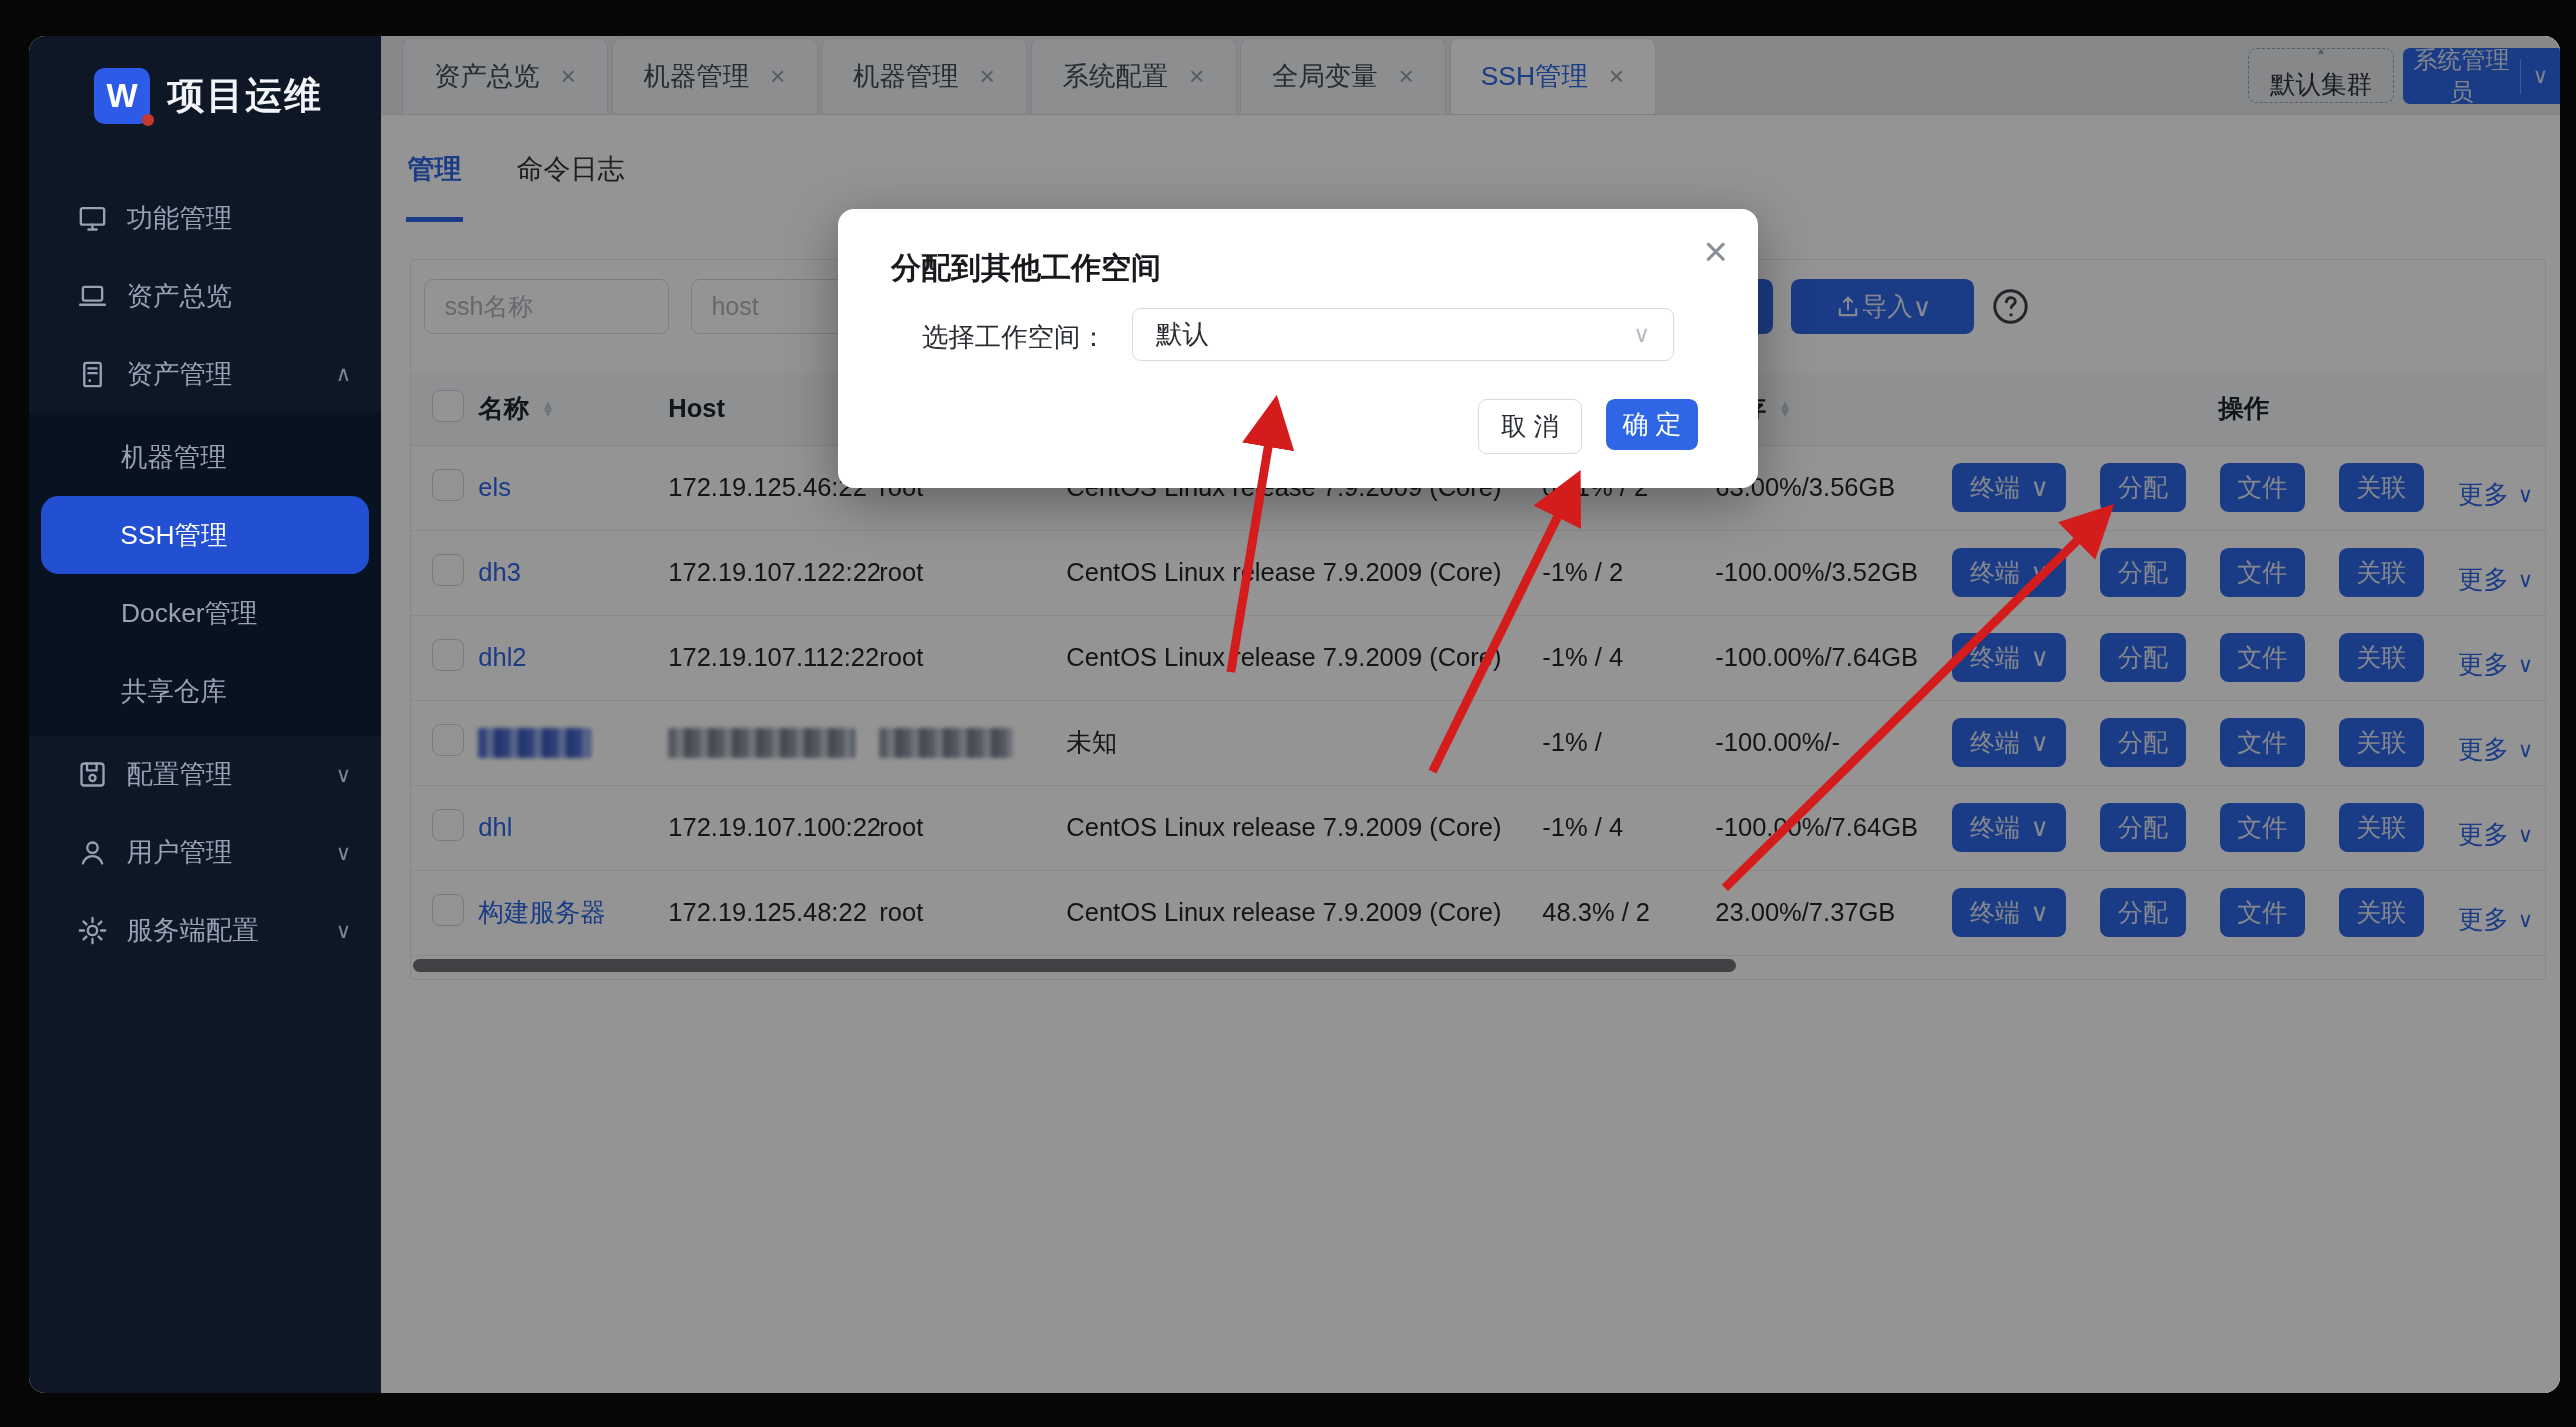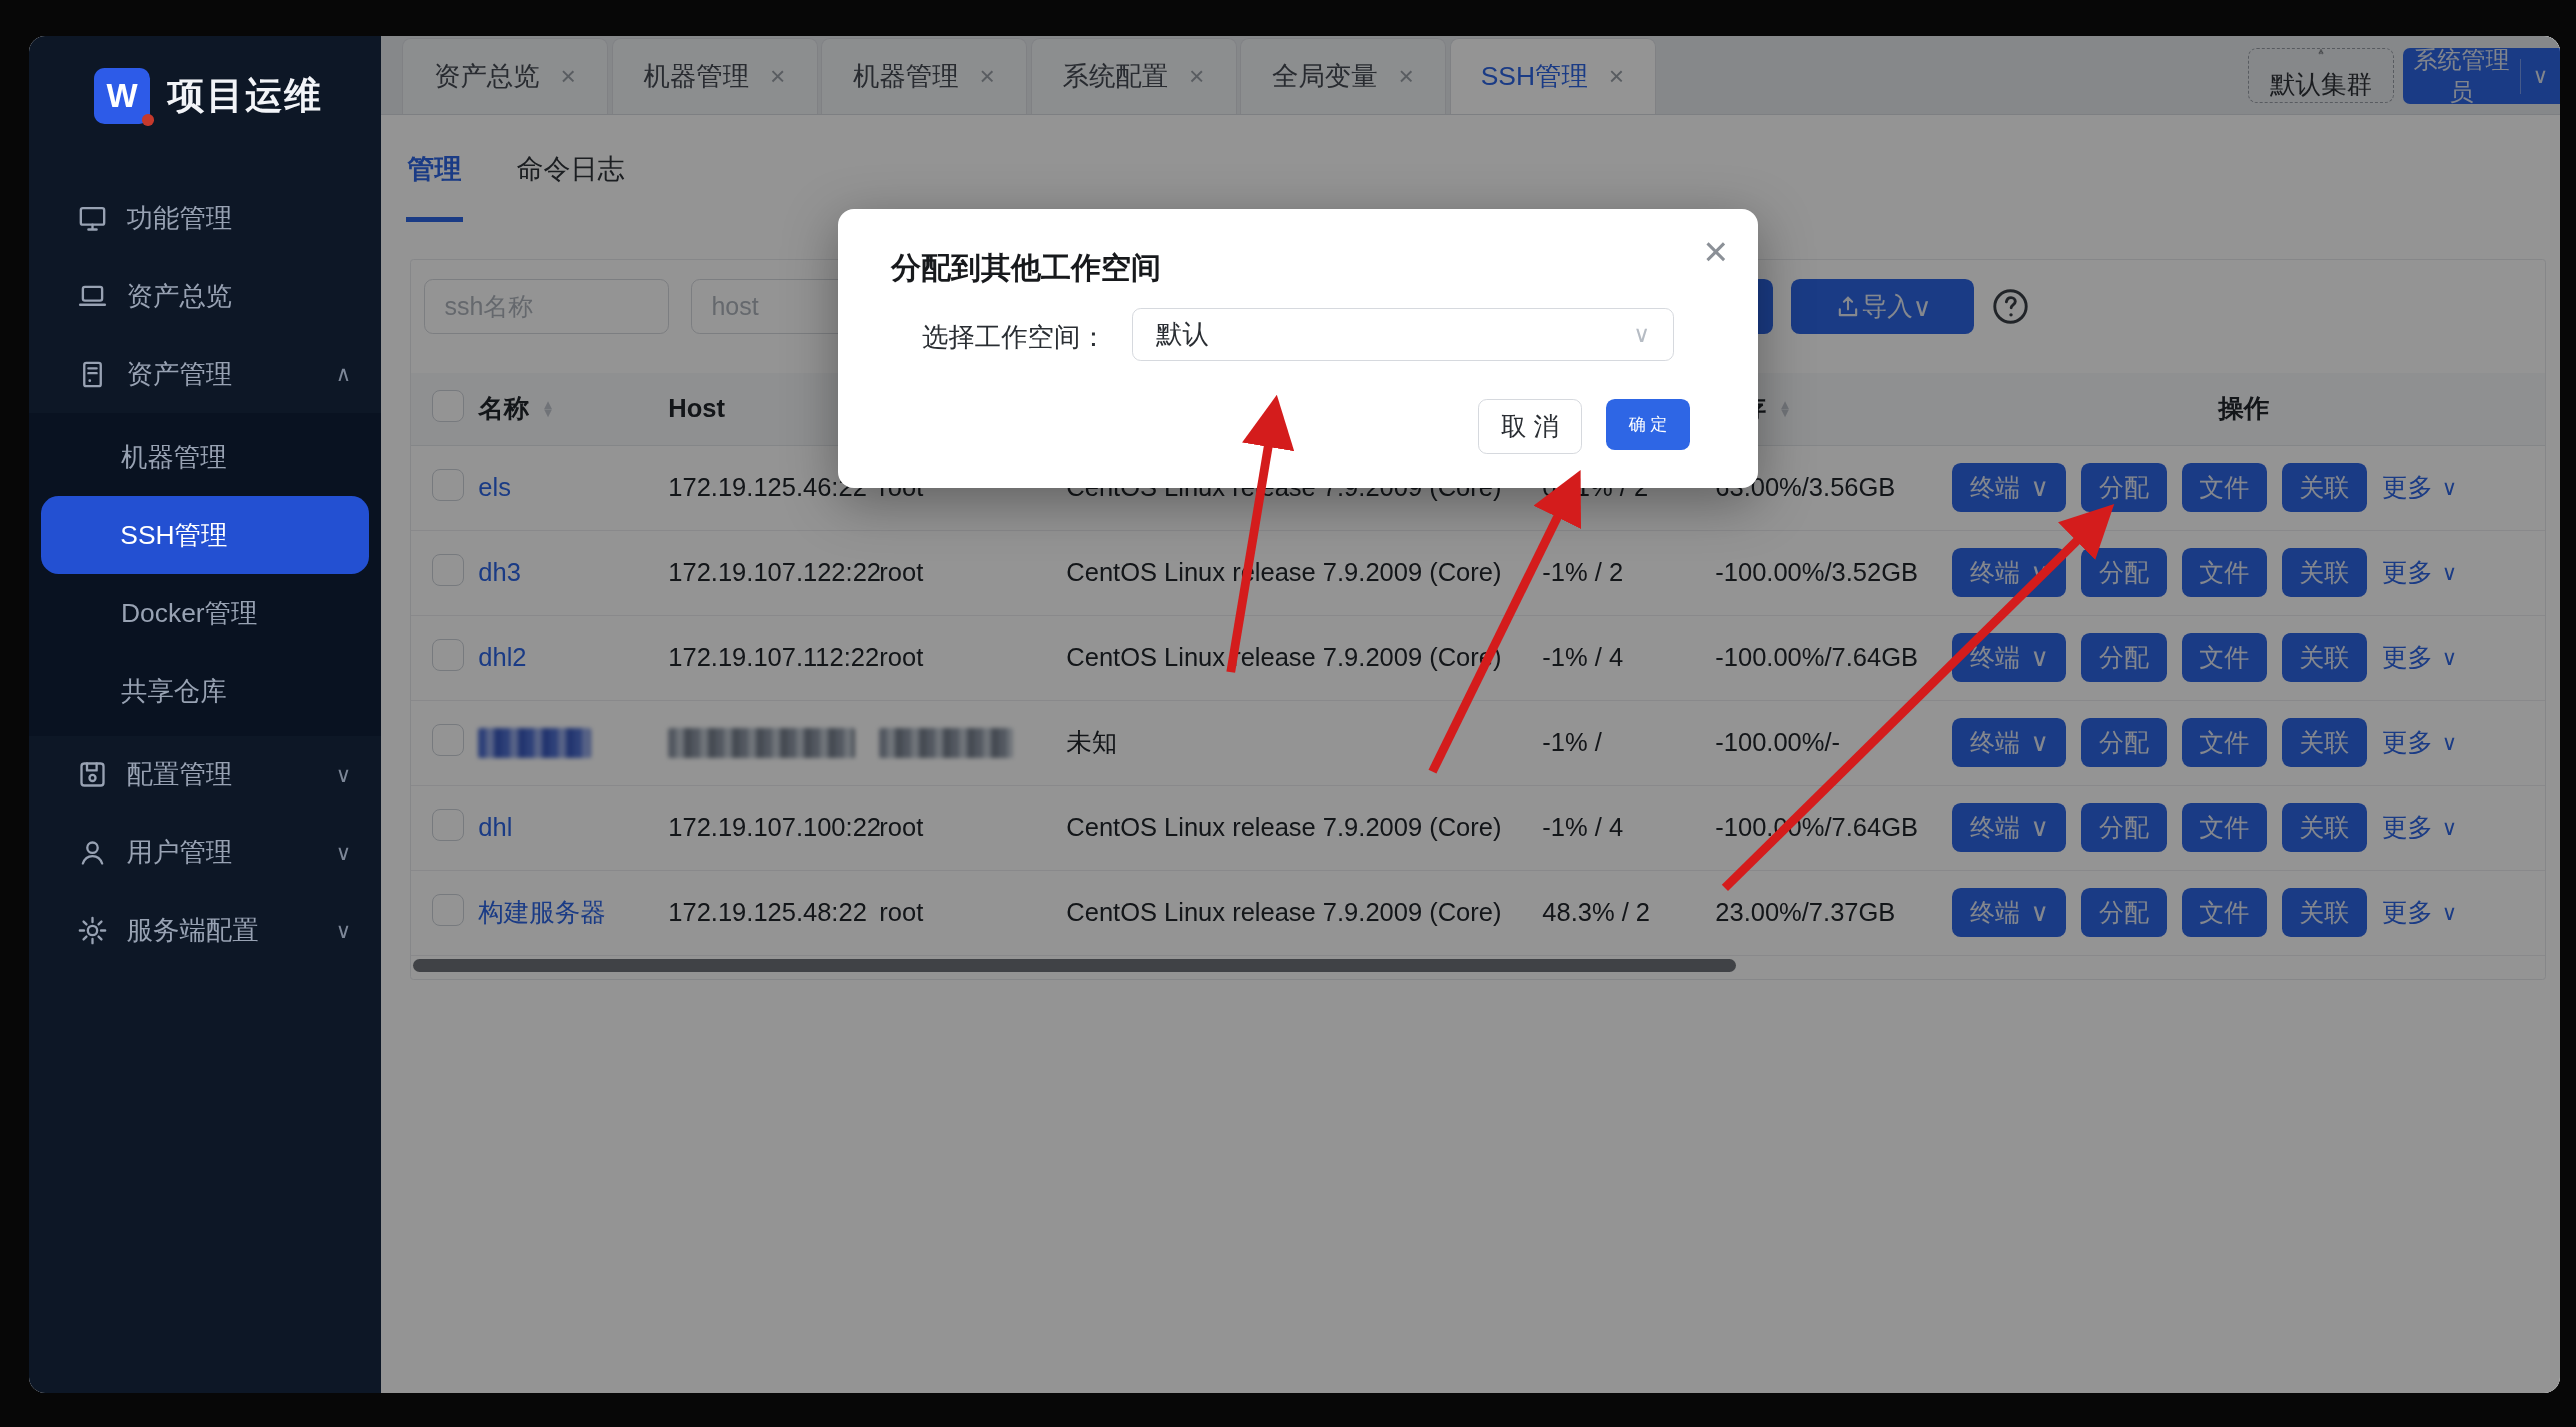--- a/index.html
+++ b/index.html
@@ -68,21 +68,21 @@
   .help { position:absolute; left:1579px; top:26.4px; width:41px; height:41px; color:#3a3f46; }
 
   table { width:100%; border-collapse:collapse; table-layout:fixed; font-size:25.5px; color:#22262c; }
   thead th { height:72px; background:#f7f8fa; font-weight:600; text-align:left; padding-left:12.3px;
              border-bottom:0.9px solid #e4e7eb; }
   thead th .hwrap { display:flex; align-items:center; gap:12.3px; }
   .sorters { display:flex; flex-direction:column; line-height:.62; font-size:13.2px; color:#c2c7cf; }
   tbody td { height:85px; border-bottom:0.9px solid #ececf0; padding-left:12.3px; }
   .cbx { display:inline-block; width:32px; height:32px; border:1.8px solid #cdd2d9; border-radius:8px; background:#fff; }
   .name-link { color:#2e66e5; text-decoration:none; }
-  .acts { display:flex; align-items:center; gap:15px;padding-left:10px; }
+  .acts { display:flex; align-items:flex-end; gap:34px;padding-left:10px; }
   .act-btn { display:inline-flex; align-items:center; justify-content:center; gap:10.6px; height:49px;
              padding:0 17.6px; background:#2e66e5; color:#e3e9f4; border-radius:8.8px; font-size:25px; border:none;
              font-family:inherit; }
   .more-link { color:#2e66e5; font-size:25.5px; display:inline-flex; gap:8.8px; align-items:center; text-decoration:none; }
   .mosaic { display:inline-block; height:30px; border-radius:2.6px; vertical-align:middle; filter:blur(2.2px);
             background:repeating-linear-gradient(90deg,#8f98a6 0 8px,#c0c8d2 8px 16px,#79828f 16px 24px); }
   .m-name { width:113px; background:repeating-linear-gradient(90deg,#4f6fd0 0 8px,#97abe8 8px 16px,#3d5cc0 16px 24px); }
   .m-host { width:187px; } .m-user { width:134px; }
   .scrollwrap { height:23px; position:relative; }
   .scroll-thumb { position:absolute; left:1.8px; top:3.5px; height:13.2px; width:62%; background:#6f7379; border-radius:7px; }
@@ -94,22 +94,22 @@
   .modal-title { position:absolute; left:53px; top:39px; font-size:30px; font-weight:700; color:#17191c; }
   .modal-close { position:absolute; right:30px; top:19.4px; font-size:42px; color:#8b9097; background:none; border:none;
                  font-family:inherit; }
   .modal-label { position:absolute; left:84px; top:111px; font-size:26.4px; color:#2a2e33; }
   .modal-select { position:absolute; left:294px; top:99px; width:542px; height:53px; border:0.9px solid #d6d9de;
                   border-radius:8.8px; display:flex; align-items:center; padding:0 23px; font-size:26.4px; color:#2a2e33; }
   .modal-select .chev { margin-left:auto; color:#b6bcc4; font-size:23px; }
   .btn-cancel { position:absolute; left:640px; top:190px; width:104px; height:55px; border:0.9px solid #d6d9de;
                 border-radius:8.8px; background:#fff; font-size:25.5px; color:#2a2e33; display:flex;
                 align-items:center; justify-content:center; font-family:inherit; }
-  .btn-ok { position:absolute; left:768px; top:190px; width:84px; height:51px; border-radius:8.8px; border:none;
-            background:#2e66e5; font-size:17px; color:#fff; display:flex; align-items:center; justify-content:center;
+  .btn-ok { position:absolute; left:768px; top:190px; width:92px; height:51px; border-radius:8.8px; border:none;
+            background:#2e66e5; font-size:26px; color:#fff; display:flex; align-items:center; justify-content:center;
             font-family:inherit; }
   .annot { position:absolute; inset:0; z-index:30; pointer-events:none; }
 </style>
 </head>
 <body>
 
 <div class="screen">
   <div class="window">
 
     <div class="sidebar">

